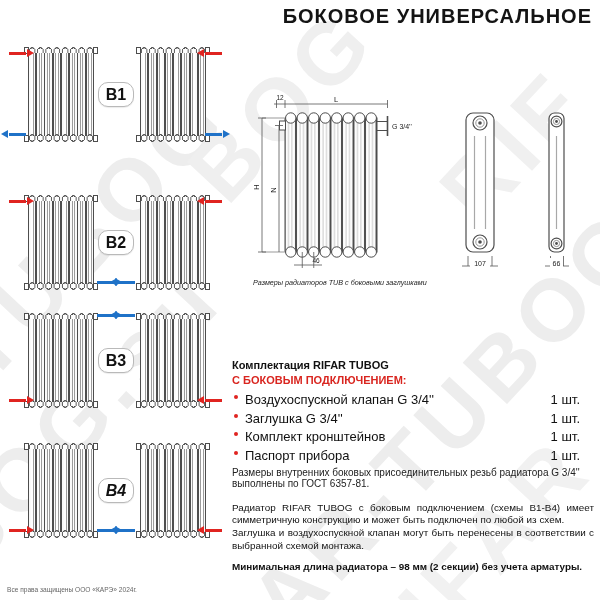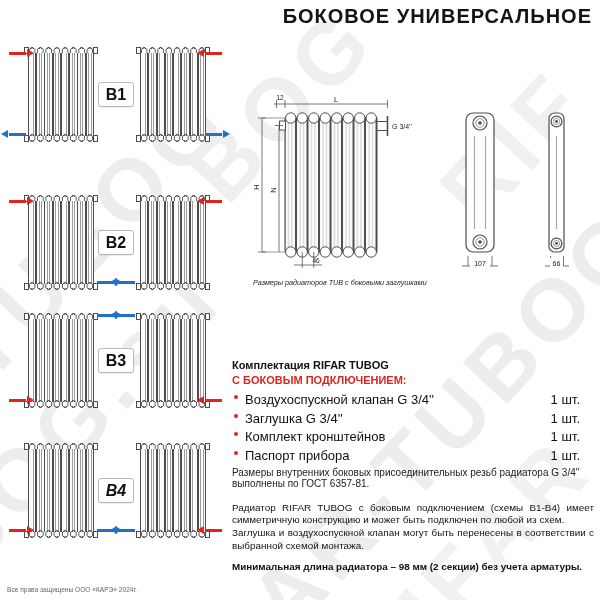--- a/index.html
+++ b/index.html
@@ -26,21 +26,21 @@
   .rad.left{left:28px;} .rad.right{left:140px;}
   .rad .cap{position:absolute;left:0;right:0;height:9px;background-repeat:repeat-x;background-size:8.25px 9px;}
   .rad .cap.top{top:0;background-image:radial-gradient(circle 3.7px at 4.12px 5px,#fff 0 2.5px,#4d4d4d 2.6px 3.6px,transparent 3.7px);}
   .rad .cap.bot{bottom:0;background-image:radial-gradient(circle 3.7px at 4.12px 4px,#fff 0 2.5px,#4d4d4d 2.6px 3.6px,transparent 3.7px);}
   .rad .body{position:absolute;left:0;right:0;top:7px;bottom:7px;
     background:repeating-linear-gradient(90deg,#4d4d4d 0 1px,#fafafa 1px 2.6px,#9c9c9c 2.6px 3.4px,#fff 3.4px 5px,#9c9c9c 5px 5.8px,#fafafa 5.8px 7.4px,#4d4d4d 7.4px 8.25px);}
   .nub{position:absolute;width:5px;height:7px;background:#fff;border:1px solid #4d4d4d;}
   .nub.tl{left:-4px;top:1px;} .nub.tr{right:-4px;top:1px;}
   .nub.bl{left:-4px;bottom:1px;} .nub.br{right:-4px;bottom:1px;}
   .scheme-label{position:absolute;left:98px;top:36px;width:36px;height:25px;border:1px solid #b9b9b9;
-      border-radius:3px;background:#fff;display:flex;align-items:center;justify-content:center;
+      border-radius:10px;background:#fff;display:flex;align-items:center;justify-content:center;
       font-weight:bold;font-size:16px;color:#111;box-shadow:0 1px 1px rgba(0,0,0,.08);}
   .ar{position:absolute;width:17px;height:2.6px;}
   .c-red{background:#e02420;color:#e02420;} .c-blue{background:#1f72c8;color:#1f72c8;}
   .ar::after{content:"";position:absolute;top:50%;margin-top:-4.5px;width:0;height:0;border:4.5px solid transparent;}
   .dir-right::after{right:-8px;border-left:7px solid currentColor;border-right:0;}
   .dir-left::after{left:-8px;border-right:7px solid currentColor;border-left:0;}
   .t6{top:6px;} .t2{top:2px;} .t87{top:87px;}
   .x9{left:9px;} .x205{left:205px;} .x97{left:97px;} .x118{left:118px;}
   
   .drawing{position:absolute;left:250px;top:90px;}

